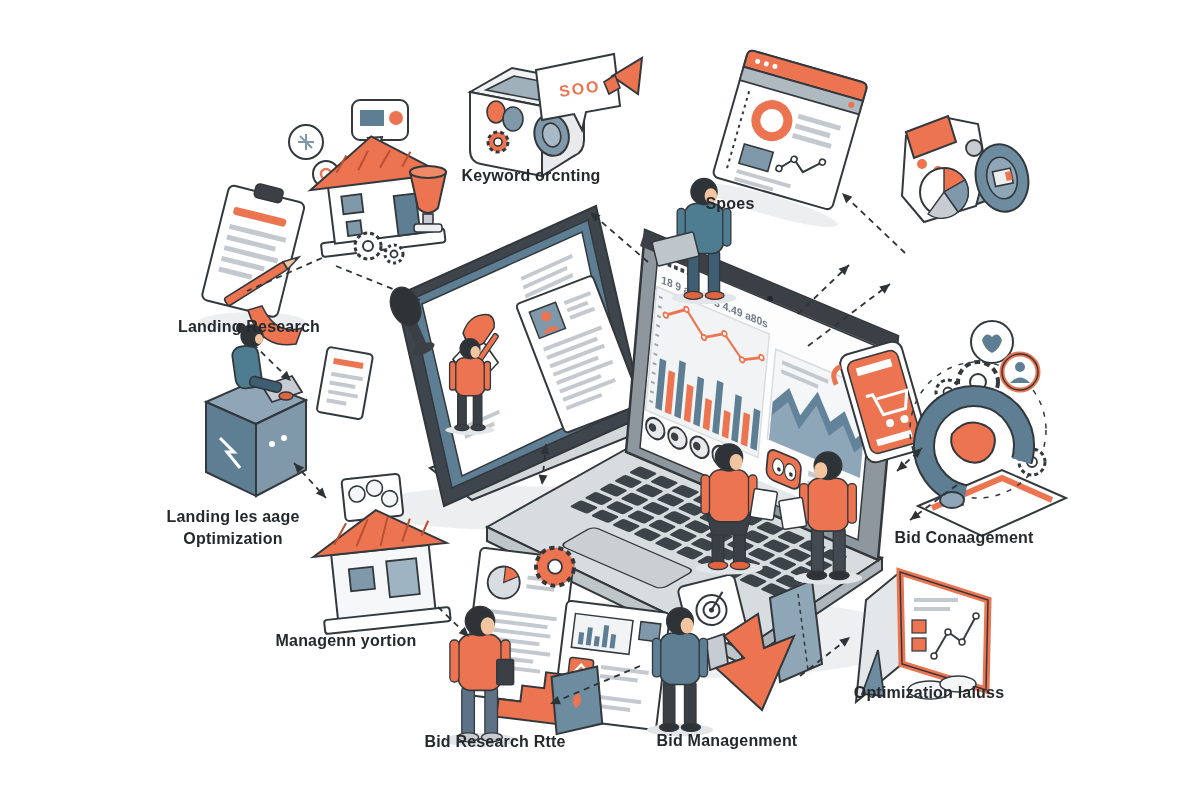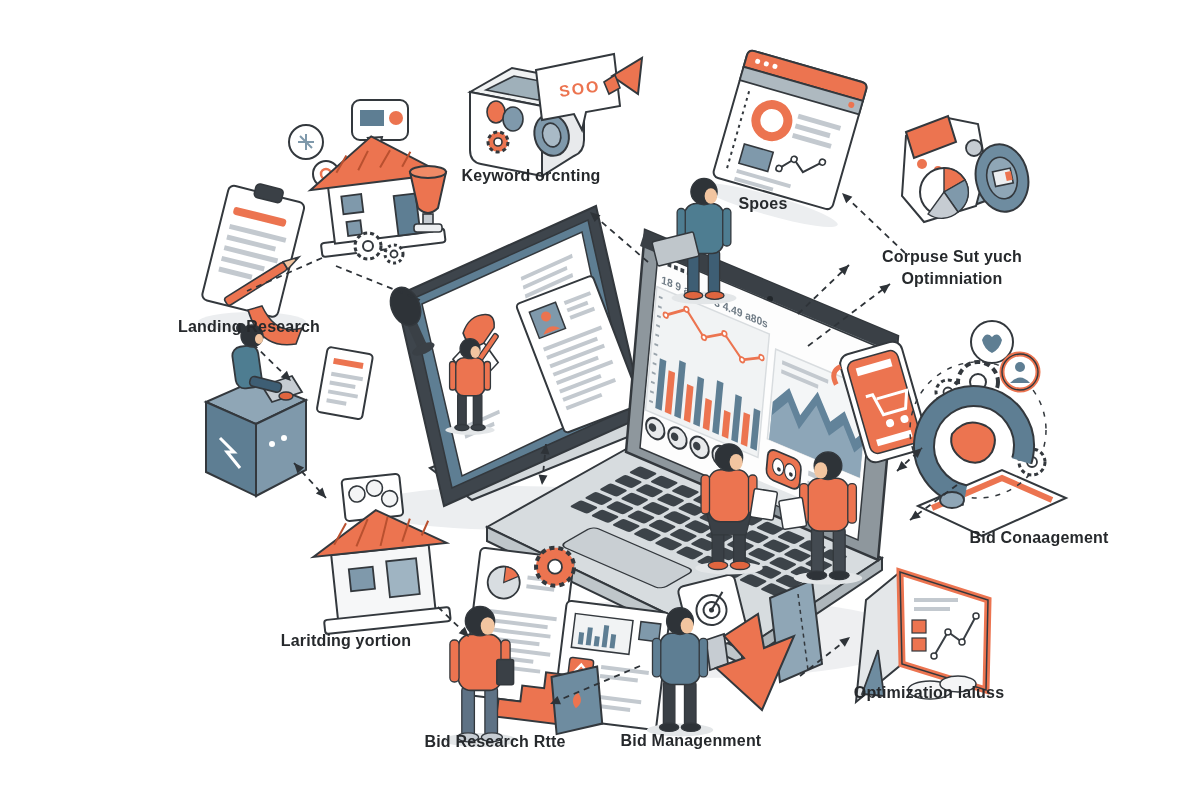--- a/index.html
+++ b/index.html
@@ -572,24 +572,24 @@
         <line x1="438" y1="607" x2="469" y2="637" stroke="#2E3338" stroke-width="1.8" stroke-dasharray="6 5"></line>
         <polygon points="469,637 464.90159457041415,626.7920093586083 458.663156730686,633.2383951263273" fill="#2E3338"></polygon>
         <line x1="640" y1="666" x2="550" y2="704" stroke="#2E3338" stroke-width="1.8" stroke-dasharray="6 5"></line>
         <polygon points="550,704 560.9976921982773,704.225313807727 557.5083290891534,695.9610327598023" fill="#2E3338"></polygon>
         <line x1="800" y1="676" x2="850" y2="637" stroke="#2E3338" stroke-width="1.8" stroke-dasharray="6 5"></line>
         <polygon points="850,637 839.3216578209124,639.6406454336618 844.8389420083045,646.7140866995491" fill="#2E3338"></polygon>
       </g>
 </svg>
 
   <div class="label" style="left:531px;top:176px">Keyword orcnting</div>
-  <div class="label" style="left:763px;top:204px">Spoes</div>
-  <div class="label" style="left:952px;top:268px">
-    <span class="l">Corpuse Sut yuch</span>
-    <span class="l">Optimniation</span>
+  <div class="label" style="left:730px;top:204px">Spoes</div>
+  <div class="label" style="left:249px;top:327px">Landing Research</div>
+  <div class="label" style="left:233px;top:528px">
+    <span class="l">Landing les aage</span>
+    <span class="l">Optimization</span>
   </div>
-  <div class="label" style="left:249px;top:327px">Landing Research</div>
-  <div class="label" style="left:346px;top:641px">Laritding yortion</div>
+  <div class="label" style="left:346px;top:641px">Managenn yortion</div>
   <div class="label" style="left:495px;top:742px">Bid Research Rtte</div>
-  <div class="label" style="left:691px;top:741px">Bid Managenment</div>
+  <div class="label" style="left:727px;top:741px">Bid Managenment</div>
   <div class="label" style="left:929px;top:693px">Optimization laluss</div>
-  <div class="label" style="left:1039px;top:538px">Bid Conaagement</div>
+  <div class="label" style="left:964px;top:538px">Bid Conaagement</div>
 </div>
 
 </body></html>

